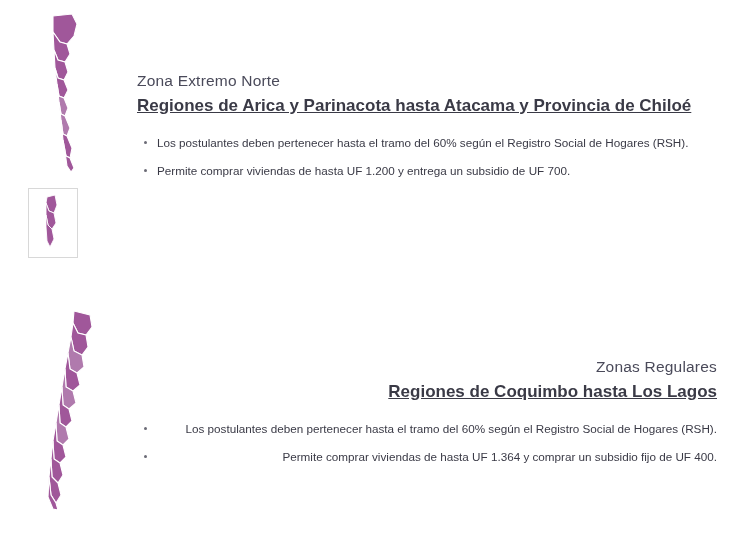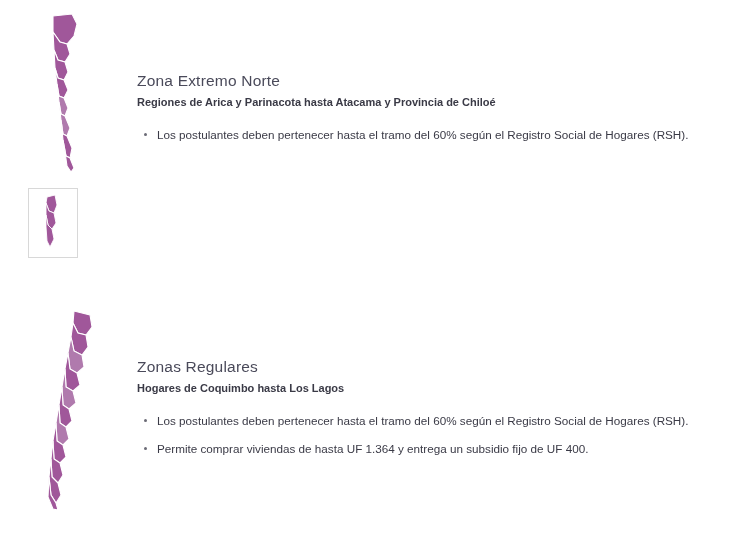--- a/index.html
+++ b/index.html
@@ -14,21 +14,21 @@
     color: #333333;
     position: relative;
     overflow: hidden;
   }
   .section {
     position: absolute;
     left: 0;
     width: 732px;
   }
   #section-0 { top: 0px; height: 280px; }
-  #section-1 { top: 280px; height: 276px; }
+  #section-1 { top: 280px; height: 276px; text-align: right; }
 
   .map-col {
     position: absolute;
     left: 20px;
     top: 0;
     width: 110px;
   }
   .map-svg {
     display: block;
   }
@@ -45,25 +45,26 @@
   }
   .zone-title {
     font-size: 15.5px;
     color: #4a4a5a;
     font-weight: 400;
     letter-spacing: 0.2px;
     margin: 0 0 4px 0;
     line-height: 1.2;
   }
   .zone-sub {
-    font-size: 11px;
+    font-size: 17px;
     color: #3a3a46;
     font-weight: bold;
     margin: 0 0 18px 0;
     line-height: 1.3;
+    text-decoration: underline;
   }
   ul.bullets {
     list-style: none;
     margin: 0;
     padding: 0;
   }
   ul.bullets li {
     position: relative;
     padding-left: 20px;
     font-size: 11.7px;
@@ -110,20 +111,21 @@
         </g>
       </svg>
     </div>
   </div>
 
   <div class="text-col" style="top:72px;">
     <h2 class="zone-title">Zona Extremo Norte</h2>
     <div class="zone-sub">Regiones de Arica y Parinacota hasta Atacama y Provincia de Chiloé</div>
     <ul class="bullets">
       <li><span>Los postulantes deben pertenecer hasta el tramo del </span><span class="b">60%</span><span> según el Registro Social de Hogares (RSH).</span></li>
+      <li><span>Permite comprar viviendas de hasta </span><span class="b">UF 1.200</span><span> y entrega un subsidio de </span><span class="b">UF 700</span><span>.</span></li>
     </ul>
   </div>
 </div>
 
 <div class="section" id="section-1">
 
   <div class="map-col" style="top:25px;">
     <svg class="map-svg" width="110" height="210" viewBox="0 0 110 210">
       <g stroke="#ffffff" stroke-width="1.1">
         <path fill="#a0579a" d="M54 6 L70 10 L72 22 L66 30 L58 28 L53 18 Z"></path>
@@ -136,19 +138,19 @@
         <path fill="#a0579a" d="M36 118 L37 136 L43 140 L46 152 L40 158 L34 154 L33 136 Z"></path>
         <path fill="#a0579a" d="M33 136 L34 154 L40 158 L43 170 L38 178 L32 172 L31 154 Z"></path>
         <path fill="#a0579a" d="M31 154 L32 172 L38 178 L41 190 L36 198 L31 190 L29 172 Z"></path>
         <path fill="#a0579a" d="M29 172 L31 190 L36 198 L38 205 L33 204 L28 192 Z"></path>
       </g>
     </svg>
   </div>
 
   <div class="text-col" style="top:78px;">
     <h2 class="zone-title">Zonas Regulares</h2>
-    <div class="zone-sub">Hogares de Coquimbo hasta Los Lagos</div>
+    <div class="zone-sub">Regiones de Coquimbo hasta Los Lagos</div>
     <ul class="bullets">
       <li><span>Los postulantes deben pertenecer hasta el tramo del </span><span class="b">60%</span><span> según el Registro Social de Hogares (RSH).</span></li>
-      <li><span>Permite comprar viviendas de hasta </span><span class="b">UF 1.364</span><span> y entrega un subsidio fijo de </span><span class="b">UF 400</span><span>.</span></li>
+      <li><span>Permite comprar viviendas de hasta </span><span class="b">UF 1.364</span><span> y comprar un subsidio fijo de </span><span class="b">UF 400</span><span>.</span></li>
     </ul>
   </div>
 </div>
 
 </body></html>

